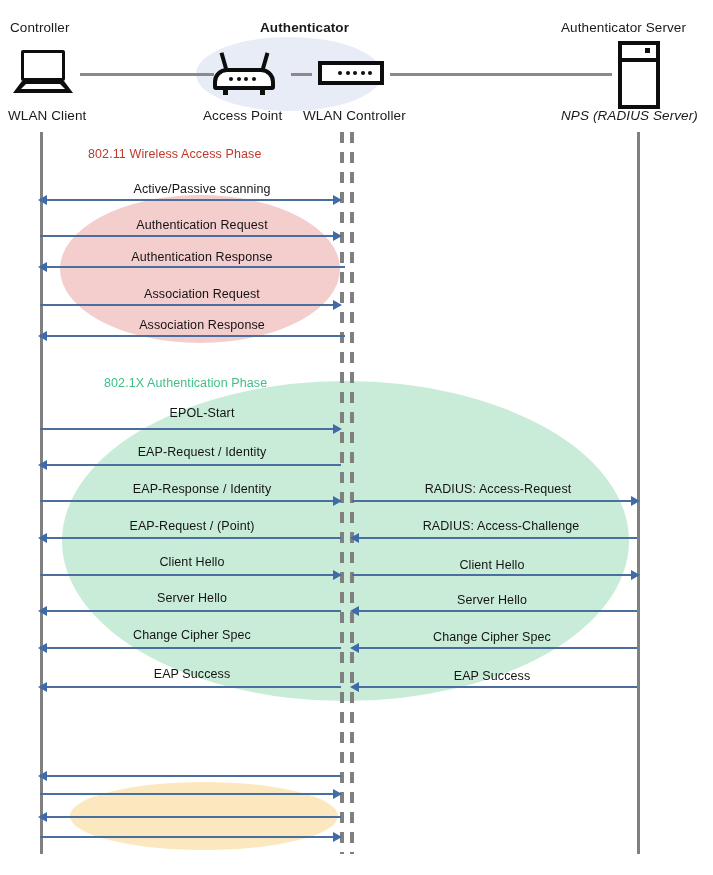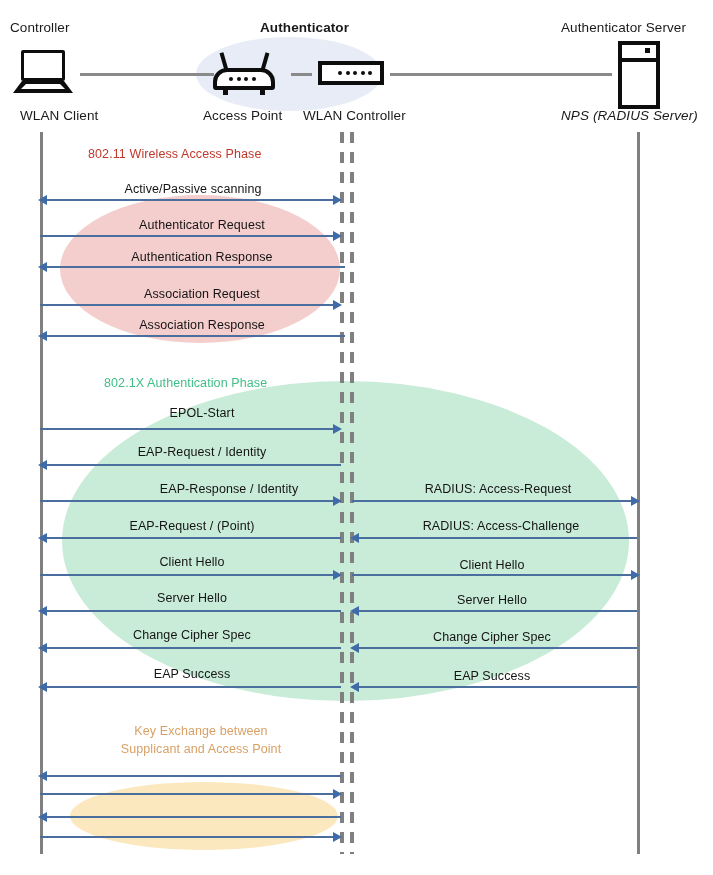--- a/index.html
+++ b/index.html
@@ -165,42 +165,42 @@
         <div class="dot"></div>
     </div>
   </div>
 
   <div class="icon" style="left:618px;top:41px;width:42px;height:68px;">
     <div class="srv-outer"></div>
     <div class="srv-div"></div>
     <div class="srv-led"></div>
   </div>
 
-  <div class="node-label" style="left:20px;top:108px;">WLAN Client</div>
+  <div class="node-label" style="left:8px;top:108px;">WLAN Client</div>
   <div class="node-label" style="left:203px;top:108px;">Access Point</div>
   <div class="node-label" style="left:303px;top:108px;">WLAN Controller</div>
   <div class="node-label" style="left:561px;top:108px;font-style:italic;">NPS (RADIUS Server)</div>
 
   <div class="blob" style="left:60px;top:195px;width:280px;height:148px;background:#f4cdcd;"></div>
   <div class="blob" style="left:62px;top:381px;width:567px;height:320px;background:#c9ecd8;"></div>
   <div class="blob" style="left:70px;top:782px;width:268px;height:68px;background:#fbe8bf;"></div>
 
   <div class="lifeline" style="left:40px;top:132px;height:722px;"></div>
   <div class="lifeline-dashed" style="left:340px;top:132px;height:722px;"></div>
   <div class="lifeline-dashed" style="left:350px;top:132px;height:722px;"></div>
   <div class="lifeline" style="left:637px;top:132px;height:722px;"></div>
 
   <div class="phase-title" style="left:88px;top:147px;color:#c0392b;">802.11 Wireless Access Phase</div>
 
-  <div class="msg-label" style="left:193px;top:182px;text-align:center;">Active/Passive scanning</div>
+  <div class="msg-label" style="left:202px;top:182px;text-align:center;">Active/Passive scanning</div>
   <div class="msg-line" style="left:44px;top:199px;width:296px;"></div>
   <div class="arrow-head arrow-left" style="left:38px;top:195px;"></div>
   <div class="arrow-head arrow-right" style="left:333px;top:195px;"></div>
 
-  <div class="msg-label" style="left:202px;top:218px;">Authenticator Request</div>
+  <div class="msg-label" style="left:202px;top:218px;">Authentication Request</div>
   <div class="msg-line" style="left:40px;top:235px;width:300px;"></div>
   <div class="arrow-head arrow-right" style="left:333px;top:231px;"></div>
 
   <div class="msg-label" style="left:202px;top:250px;">Authentication Response</div>
   <div class="msg-line" style="left:44px;top:266px;width:301px;"></div>
   <div class="arrow-head arrow-left" style="left:38px;top:262px;"></div>
 
   <div class="msg-label" style="left:202px;top:287px;">Association Request</div>
   <div class="msg-line" style="left:40px;top:304px;width:300px;"></div>
   <div class="arrow-head arrow-right" style="left:333px;top:300px;"></div>
@@ -212,21 +212,21 @@
   <div class="phase-title" style="left:104px;top:376px;color:#3fbf87;">802.1X Authentication Phase</div>
 
   <div class="msg-label" style="left:202px;top:406px;">EPOL-Start</div>
   <div class="msg-line" style="left:40px;top:428px;width:300px;"></div>
   <div class="arrow-head arrow-right" style="left:333px;top:424px;"></div>
 
   <div class="msg-label" style="left:202px;top:445px;">EAP-Request / Identity</div>
   <div class="msg-line" style="left:44px;top:464px;width:297px;"></div>
   <div class="arrow-head arrow-left" style="left:38px;top:460px;"></div>
 
-  <div class="msg-label" style="left:202px;top:482px;margin-left:27px;">EAP-Response / Identity</div>
+  <div class="msg-label" style="left:202px;top:482px;">EAP-Response / Identity</div>
   <div class="msg-line" style="left:40px;top:500px;width:300px;"></div>
   <div class="arrow-head arrow-right" style="left:333px;top:496px;"></div>
 
   <div class="msg-label" style="left:498px;top:482px;">RADIUS: Access-Request</div>
   <div class="msg-line" style="left:352px;top:500px;width:285px;"></div>
   <div class="arrow-head arrow-right" style="left:631px;top:496px;"></div>
 
   <div class="msg-label" style="left:192px;top:519px;">EAP-Request / (Point)</div>
   <div class="msg-line" style="left:44px;top:537px;width:297px;"></div>
   <div class="arrow-head arrow-left" style="left:38px;top:533px;"></div>
@@ -260,22 +260,20 @@
   <div class="arrow-head arrow-left" style="left:350px;top:643px;"></div>
 
   <div class="msg-label" style="left:192px;top:667px;">EAP Success</div>
   <div class="msg-line" style="left:44px;top:686px;width:297px;"></div>
   <div class="arrow-head arrow-left" style="left:38px;top:682px;"></div>
 
   <div class="msg-label" style="left:492px;top:669px;">EAP Success</div>
   <div class="msg-line" style="left:356px;top:686px;width:281px;"></div>
   <div class="arrow-head arrow-left" style="left:350px;top:682px;"></div>
 
-  <div class="phase-title two-line" style="left:96px;top:722px;width:210px;color:#d9a066;">Key Exchange between</div>
-  <div class="phase-title two-line" style="left:96px;top:740px;width:210px;color:#d9a066;">Supplicant and Access Point</div>
 
   <div class="msg-line" style="left:44px;top:775px;width:297px;"></div>
   <div class="arrow-head arrow-left" style="left:38px;top:771px;"></div>
 
   <div class="msg-line" style="left:40px;top:793px;width:300px;"></div>
   <div class="arrow-head arrow-right" style="left:333px;top:789px;"></div>
 
   <div class="msg-line" style="left:44px;top:816px;width:297px;"></div>
   <div class="arrow-head arrow-left" style="left:38px;top:812px;"></div>
 

